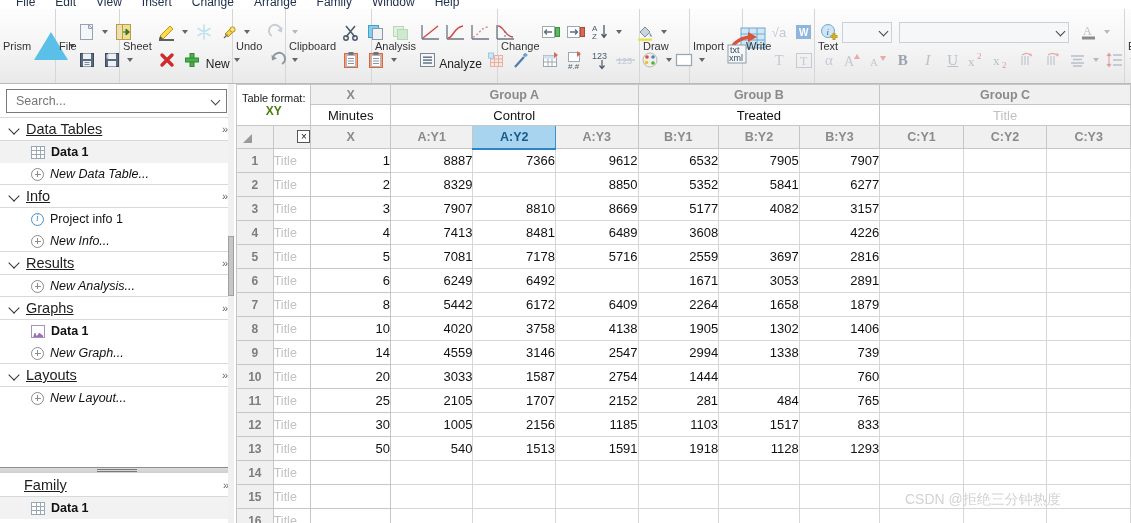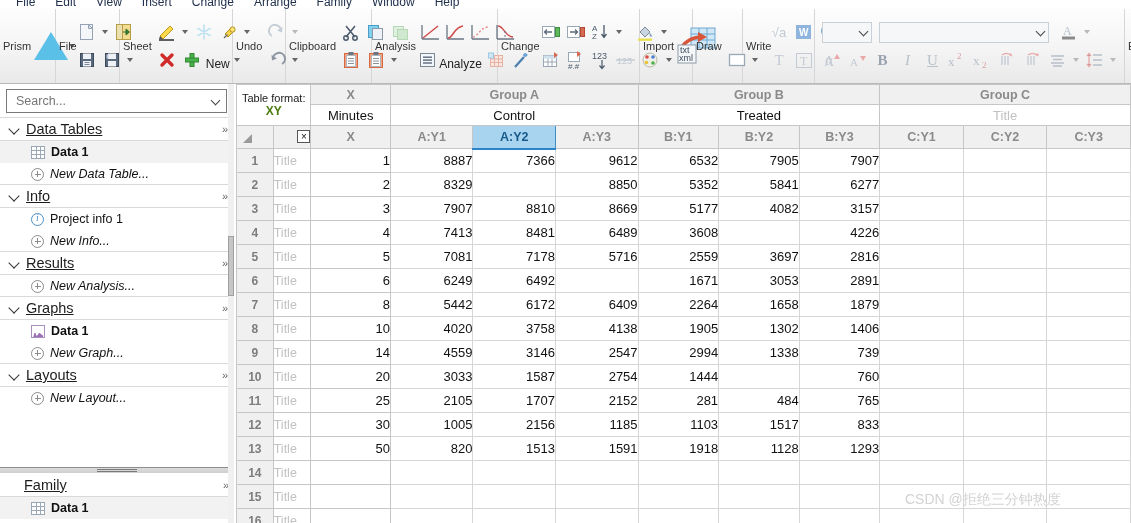--- a/index.html
+++ b/index.html
@@ -599,20 +599,37 @@
                   <path d="M1 9 H20" stroke="#c0c8d2" stroke-width="1.3"></path>
                 </svg>
             </span>
             <span class="ic">
               <svg width="20" height="18">
                   <circle cx="9" cy="9" r="7" fill="#f0efe6" stroke="#b9b9a8"></circle>
                   <circle cx="6" cy="6" r="1.8" fill="#d94a4a"></circle>
                   <circle cx="12" cy="6" r="1.8" fill="#4a7fd9"></circle>
                   <circle cx="5.5" cy="11.5" r="1.8" fill="#e8c23a"></circle>
                   <circle cx="12" cy="12" r="1.8" fill="#4ab04a"></circle>
+                </svg>
+            </span>
+            <span class="caret"></span>
+          </div>
+        </div>
+      </div>
+    </div>
+
+    <div class="rgroup" style="width:50px">
+      <div class="rgroup-title">Draw</div>
+      <div class="rgroup-body">
+        <div class="rows">
+          <div class="row" style="height:26px"></div>
+          <div class="row">
+            <span class="ic">
+              <svg width="20" height="18">
+                  <rect x="2.5" y="3.5" width="15" height="11" fill="#fff" stroke="#9aa7b5" stroke-width="1.3"></rect>
                 </svg>
             </span>
             <span class="caret"></span>
           </div>
         </div>
       </div>
     </div>
 
     <div class="rgroup" style="width:53px">
       <div class="rgroup-title">Import</div>
@@ -626,37 +643,20 @@
             <path d="M6 30 C8 18 20 14 28 14" fill="none" stroke="#d8553a" stroke-width="3.4"></path>
             <path d="M24 9 L33 14 L24 19 Z" fill="#d8553a"></path>
             <rect x="4" y="22" width="18" height="18" fill="#f4f7fa" stroke="#8e9aa8"></rect>
             <text x="6" y="30" font-size="9" fill="#3d4b5a" font-family="Liberation Sans">txt</text>
             <text x="5" y="38" font-size="9" fill="#3d4b5a" font-family="Liberation Sans">xml</text>
           </svg>
         </div>
       </div>
     </div>
 
-    <div class="rgroup" style="width:50px">
-      <div class="rgroup-title">Draw</div>
-      <div class="rgroup-body">
-        <div class="rows">
-          <div class="row" style="height:26px"></div>
-          <div class="row">
-            <span class="ic">
-              <svg width="20" height="18">
-                  <rect x="2.5" y="3.5" width="15" height="11" fill="#fff" stroke="#9aa7b5" stroke-width="1.3"></rect>
-                </svg>
-            </span>
-            <span class="caret"></span>
-          </div>
-        </div>
-      </div>
-    </div>
-
     <div class="rgroup" style="width:72px">
       <div class="rgroup-title">Write</div>
       <div class="rgroup-body">
         <div class="rows">
           <div class="row">
             <span class="ic" style="font-size:13px;color:#c3cad3">√a</span>
             <span class="ic">
               <svg width="17" height="16">
                   <rect x="1" y="1" width="15" height="14" fill="#8fb4dd"></rect>
                   <text x="4" y="12" font-size="10" font-weight="bold" fill="#fff" font-family="Liberation Sans">W</text>
@@ -681,20 +681,21 @@
                   <text x="5" y="13" font-size="12" fill="#c3cad3" font-family="Liberation Serif">T</text>
                 </svg>
             </span>
             <span class="ic" style="font-size:15px;color:#c3cad3;font-family:'Liberation Serif',serif">α</span>
           </div>
         </div>
       </div>
     </div>
 
     <div class="rgroup" style="width:310px">
+      <div class="rgroup-title">Text</div>
       <div class="rgroup-body">
         <div class="rows">
           <div class="row">
             <span style="display:inline-flex;align-items:center;width:50px;height:21px;border:1px solid #c9d0d8;background:#f5f7f9">
               <span style="flex:1;font-size:12px;padding-left:4px;color:#555"></span>
               <span style="width:16px;text-align:center"><span class="chev" style="display:inline-block"></span></span>
             </span>
             <span style="display:inline-flex;align-items:center;width:170px;height:21px;border:1px solid #c9d0d8;background:#f5f7f9;margin-left:4px">
               <span style="flex:1;font-size:12px;padding-left:4px;color:#555"></span>
               <span style="width:16px;text-align:center"><span class="chev" style="display:inline-block"></span></span>
@@ -1100,21 +1101,21 @@
             <td class="cell">1517</td>
             <td class="cell">833</td>
             <td class="cell"></td>
             <td class="cell"></td>
             <td class="cell"></td>
           </tr>
           <tr>
             <td class="rownum">13</td>
             <td class="rowtitle">Title</td>
             <td class="cell xcol">50</td>
-            <td class="cell">820</td>
+            <td class="cell">540</td>
             <td class="cell">1513</td>
             <td class="cell">1591</td>
             <td class="cell">1918</td>
             <td class="cell">1128</td>
             <td class="cell">1293</td>
             <td class="cell"></td>
             <td class="cell"></td>
             <td class="cell"></td>
           </tr>
           <tr>

